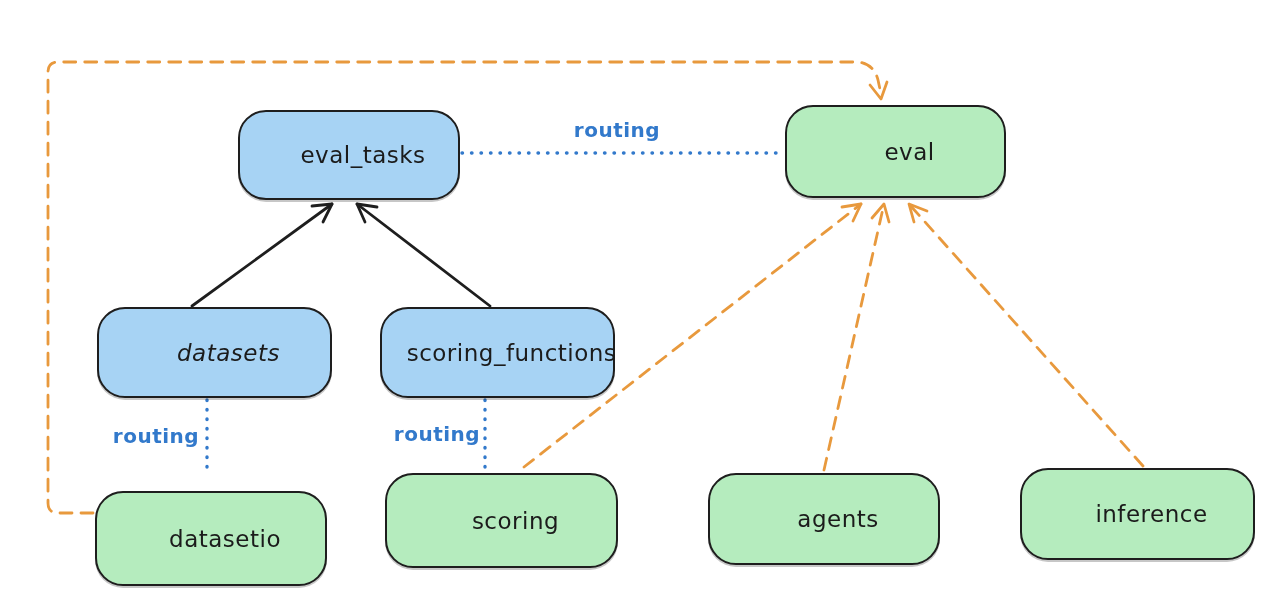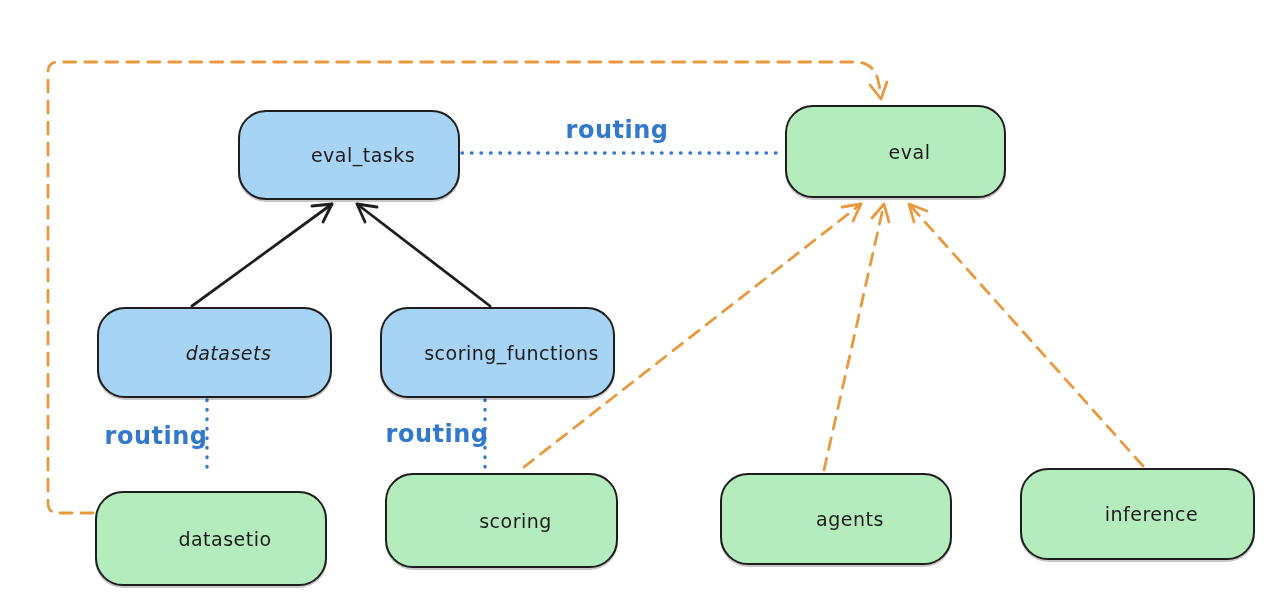--- a/index.html
+++ b/index.html
@@ -16,32 +16,32 @@
   .edge.orange{stroke:var(--orange-arrow,#e8993d);stroke-width:2.8;stroke-dasharray:12 9;}
   .edge.routing{stroke:var(--routing-blue,#3279cb);stroke-width:3.4;stroke-dasharray:0.5 9;}
   .head{fill:none;stroke-linecap:round;stroke-linejoin:round;stroke-width:2.8;}
   .head.black{stroke:var(--black-arrow,#1e1e1e);}
   .head.orange{stroke:var(--orange-arrow,#e8993d);}
   .node{
     position:absolute;
     display:flex;align-items:center;justify-content:center;
     border:2.6px solid var(--node-stroke,#1e1e1e);
     border-radius:28px;
-    font-size:19px;letter-spacing:0.5px;
+    font-size:23px;letter-spacing:0.5px;
     color:var(--label-text,#1b1b1b);
     box-sizing:border-box;
     box-shadow:0 2px 0 rgba(30,30,30,.25);
     padding-left:28px;
   }
   .node.api{background:var(--api-fill,#a7d3f4);}
   .node.provider{background:var(--provider-fill,#b5ecbe);}
   .edge-label{
     position:absolute;transform:translate(-50%,-50%);
     color:var(--routing-blue,#3279cb);
-    font-size:24px;font-weight:700;letter-spacing:0.5px;
+    font-size:20px;font-weight:700;letter-spacing:0.5px;
     white-space:nowrap;
   }
 </style>
 </head>
 <body>
 
 <div class="canvas">
 
   <svg class="edges" viewBox="0 0 1280 596" aria-hidden="true">
 
@@ -82,21 +82,21 @@
   </div>
 
   <div class="node provider" style="left:95px;top:475px;width:232px;height:95px;margin-top:16px;">
     <span>datasetio</span>
   </div>
 
   <div class="node provider" style="left:385px;top:473px;width:233px;height:95px;">
     <span>scoring</span>
   </div>
 
-  <div class="node provider" style="left:708px;top:473px;width:232px;height:92px;margin-left:12px;">
+  <div class="node provider" style="left:708px;top:473px;width:232px;height:92px;">
     <span>agents</span>
   </div>
 
   <div class="node provider" style="left:1020px;top:468px;width:235px;height:92px;">
     <span>inference</span>
   </div>
 
   <span class="edge-label" style="left:617px;top:130px;">routing</span>
   <span class="edge-label" style="left:156px;top:436px;">routing</span>
   <span class="edge-label" style="left:437px;top:434px;">routing</span>

